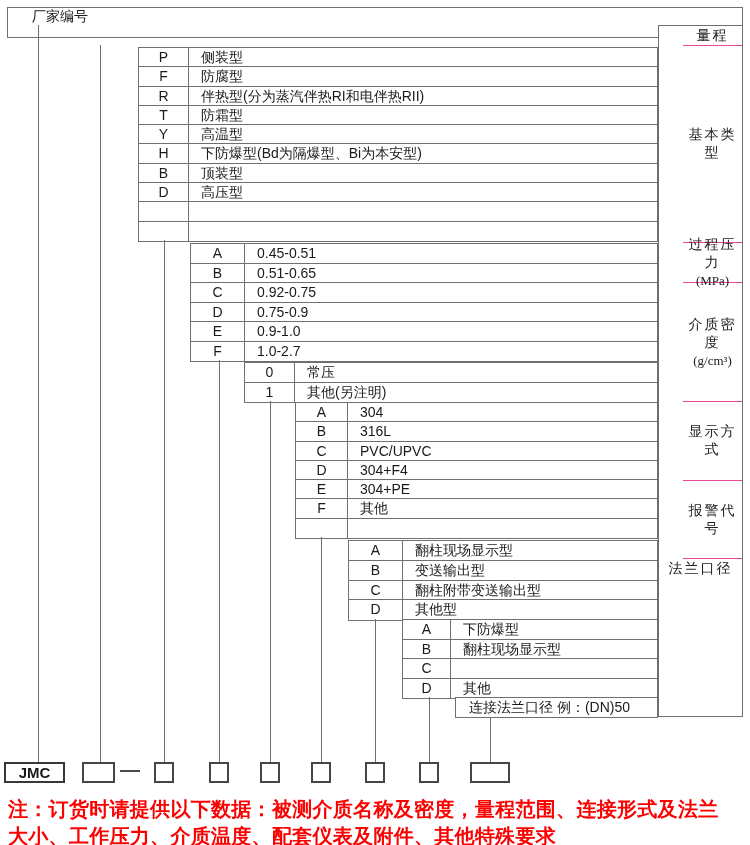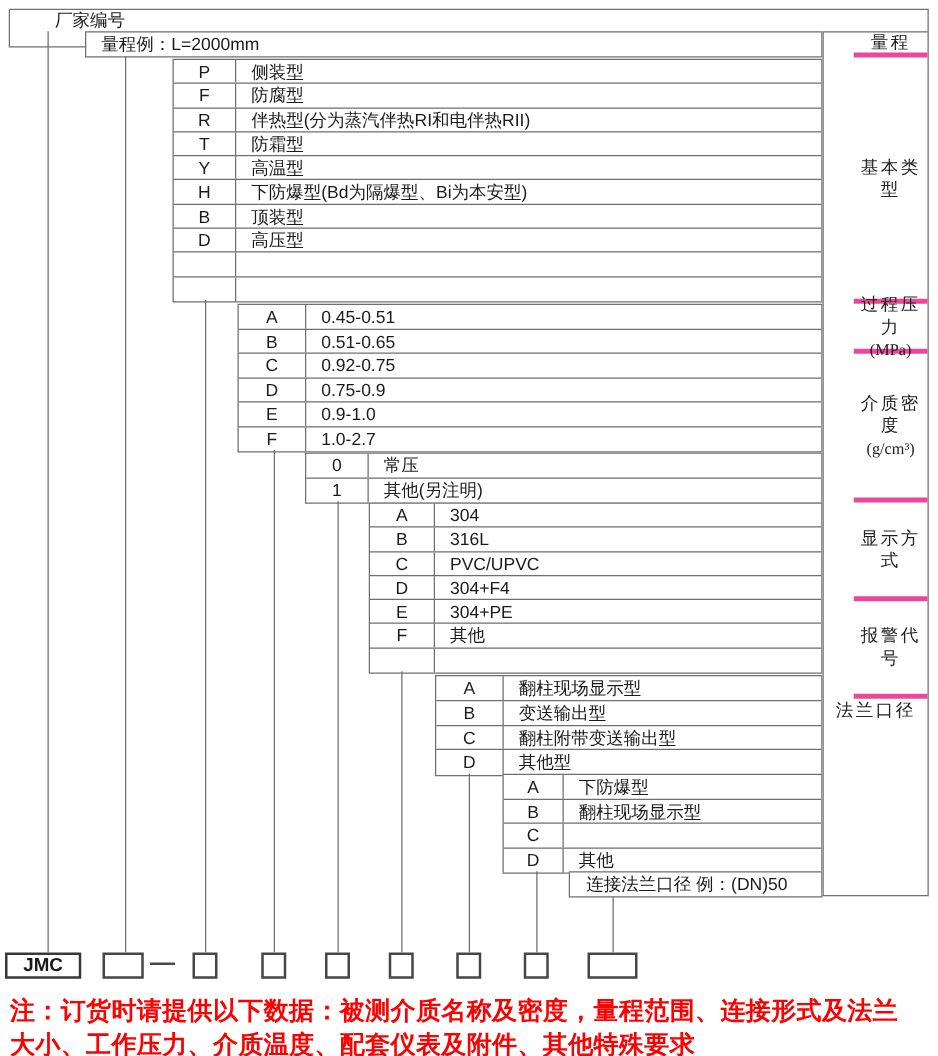--- a/index.html
+++ b/index.html
@@ -4,36 +4,36 @@
 <style>
   html,body{margin:0;padding:0;background:#ffffff;}
   #stage{
     position:relative;width:750px;height:845px;background:#ffffff;
     font-family:"Liberation Sans","DejaVu Sans",sans-serif;color:#1a1a1a;
     overflow:hidden;
   }
   .abs{position:absolute;box-sizing:border-box;}
   
   .hcell{border:1px solid #6f6f6f;background:#fff;white-space:nowrap;font-size:14px;}
-  #factory-box{left:7px;top:7px;width:736px;height:31px;line-height:17px;padding-left:36px;}
+  #factory-box{left:7px;top:7px;width:736px;height:31px;line-height:17px;padding-left:24px;}
   #range-box{left:68px;top:25px;width:590px;height:21px;line-height:19px;padding-left:12px;}
   
   .tbl{position:absolute;box-sizing:border-box;border:1px solid #6f6f6f;background:#fff;}
   .trow{display:flex;box-sizing:border-box;font-size:14px;}
   .trow:not(:last-child){border-bottom:1px solid #6f6f6f;}
   .code{box-sizing:border-box;border-right:1px solid #6f6f6f;text-align:center;flex:0 0 auto;}
   .desc{flex:1 1 auto;padding-left:12px;white-space:nowrap;overflow:hidden;}
   .desc.noL{padding-left:13px;}
   
   #label-col{position:absolute;box-sizing:border-box;border:1px solid #6f6f6f;
     display:flex;flex-direction:column;background:#fff;
     font-family:"Liberation Serif","DejaVu Serif",serif;color:#222;}
   .lcell{display:flex;flex-direction:column;justify-content:center;align-items:center;
     box-sizing:border-box;font-size:14px;letter-spacing:2px;text-align:center;}
-  .lcell:not(:last-child){border-bottom:4px solid #ec4899;margin-left:24px;}
+  .lcell:not(:last-child){border-bottom:1px solid #ec4899;margin-left:24px;}
   .lcell .sub{font-size:13px;letter-spacing:0;margin-top:1px;}
   
   .vline{position:absolute;width:1px;background:#6f6f6f;}
   
   .bbox{position:absolute;top:762px;height:21px;border:2px solid #464646;background:#fff;box-sizing:border-box;}
   #jmc-box{left:4px;width:61px;text-align:center;font-weight:bold;font-size:15px;line-height:17px;border-color:#383838;}
   #dash{position:absolute;left:120px;top:770px;width:20px;height:2px;background:#4a4a4a;}
   
   #note{position:absolute;left:8px;top:796px;width:742px;color:#fb0202;font-weight:bold;
     font-size:20px;line-height:26.5px;letter-spacing:0.3px;}
@@ -41,23 +41,20 @@
 </style>
 </head>
 <body>
 
 <div id="stage">
 
   <div id="factory-box" class="abs hcell">
     <span>厂家编号</span>
   </div>
 
-  <div id="range-box" class="abs hcell">
-    <span>量程例：L=2000mm</span>
-  </div>
 
   <div id="label-col" style="left: 658px; top: 25px; width: 85px; height: 692px;">
       <div class="lcell" style="height: 20px; flex: 0 0 20px;">
         <div>量程</div>
       </div>
       <div class="lcell" style="height: 197px; flex: 0 0 197px;">
         <div>基本类型</div>
       </div>
       <div class="lcell" style="height: 40px; flex: 0 0 40px;">
         <div>过程压力</div>

